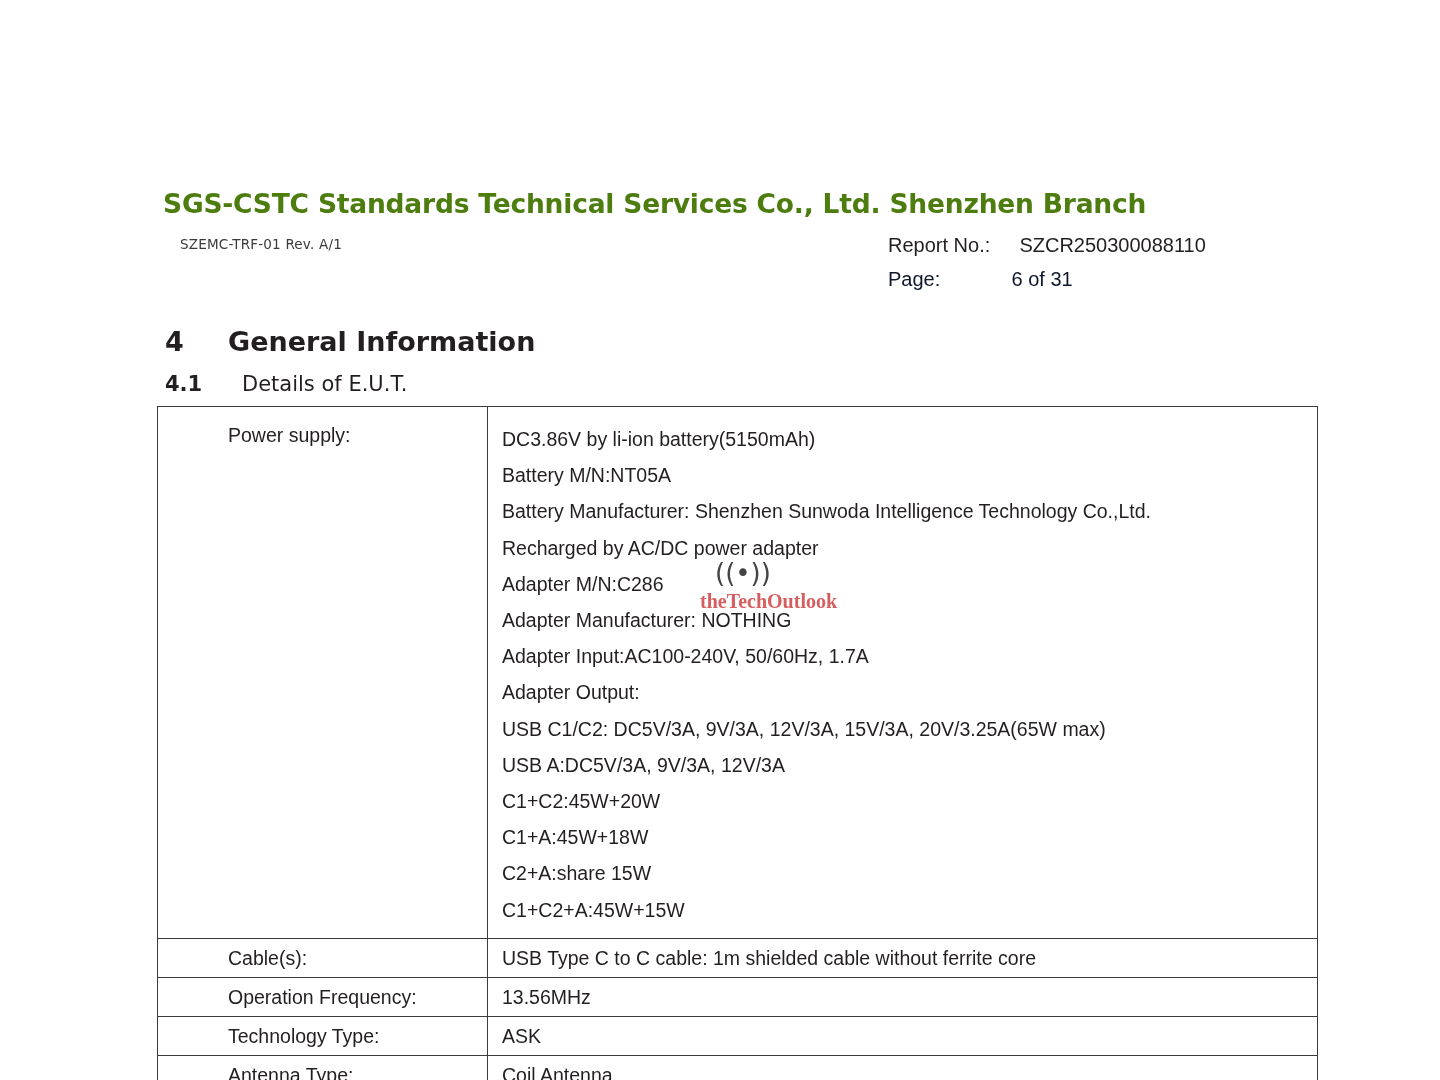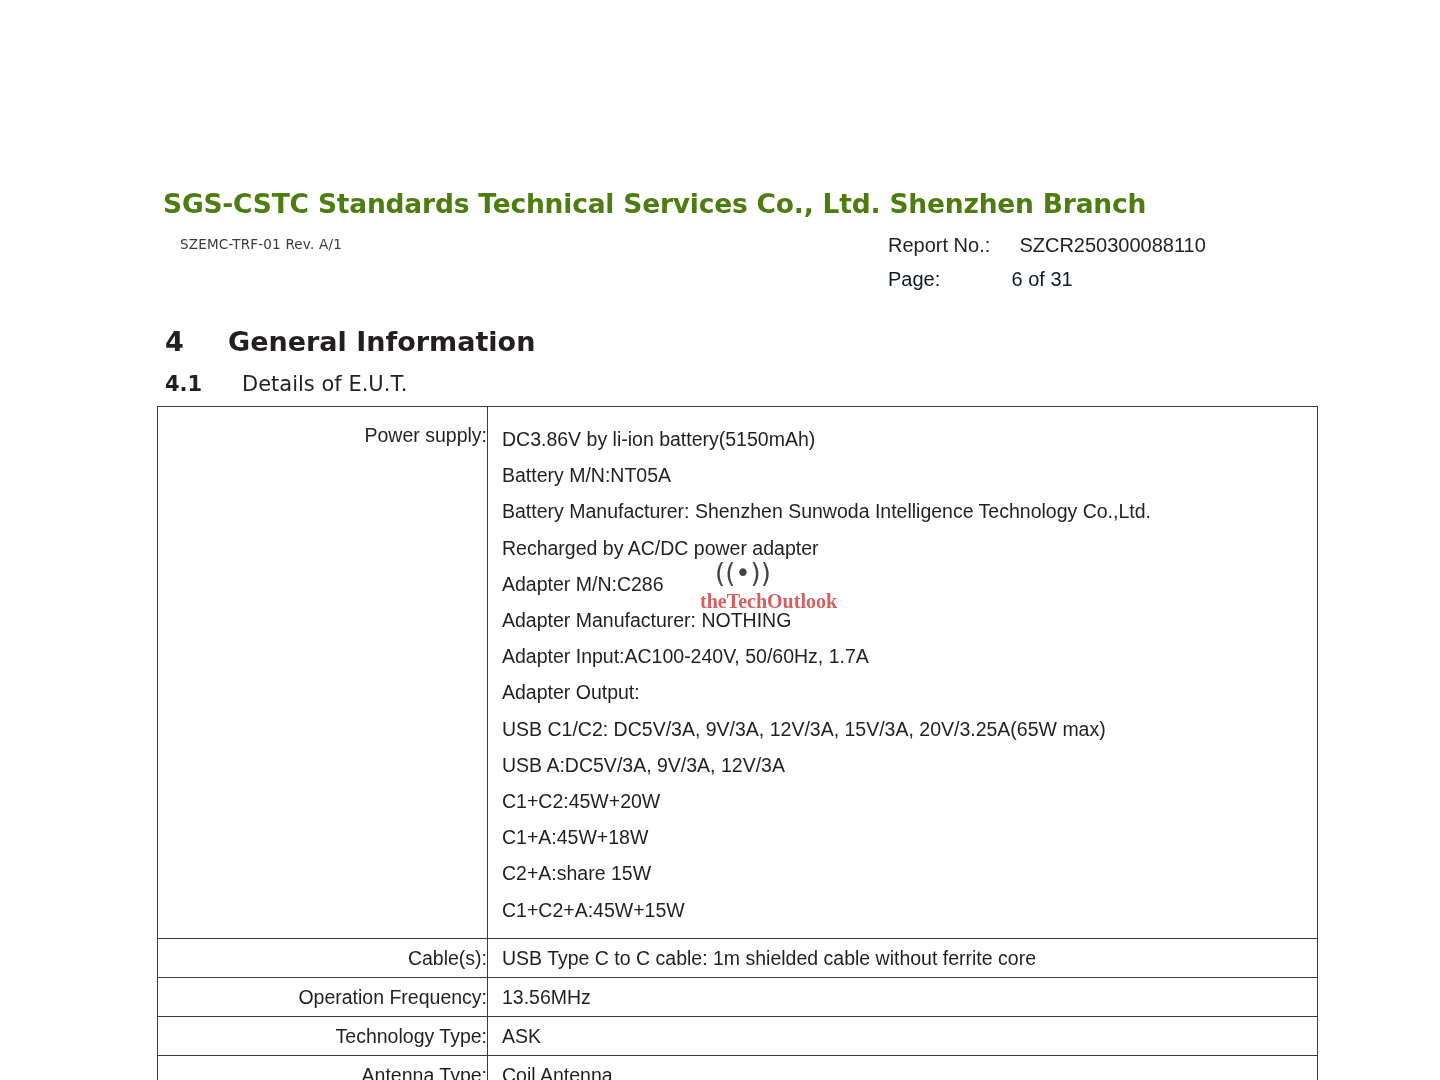--- a/index.html
+++ b/index.html
@@ -151,21 +151,20 @@
     font-size: 19.5px;
     color: #231f20;
   }
   .col-label { width: 330px; }
   .col-value { width: 830px; }
 
   .label-cell {
     padding: 14px 0 10px 70px;
     line-height: 28px;
     white-space: nowrap;
-    text-align: right;
   }
   .value-cell {
     padding: 14px 0 10px 14px;
   }
   .value-cell .line {
     line-height: 36.2px;
     white-space: nowrap;
   }
   .small-row .label-cell {
     padding: 6px 0 6px 70px;

